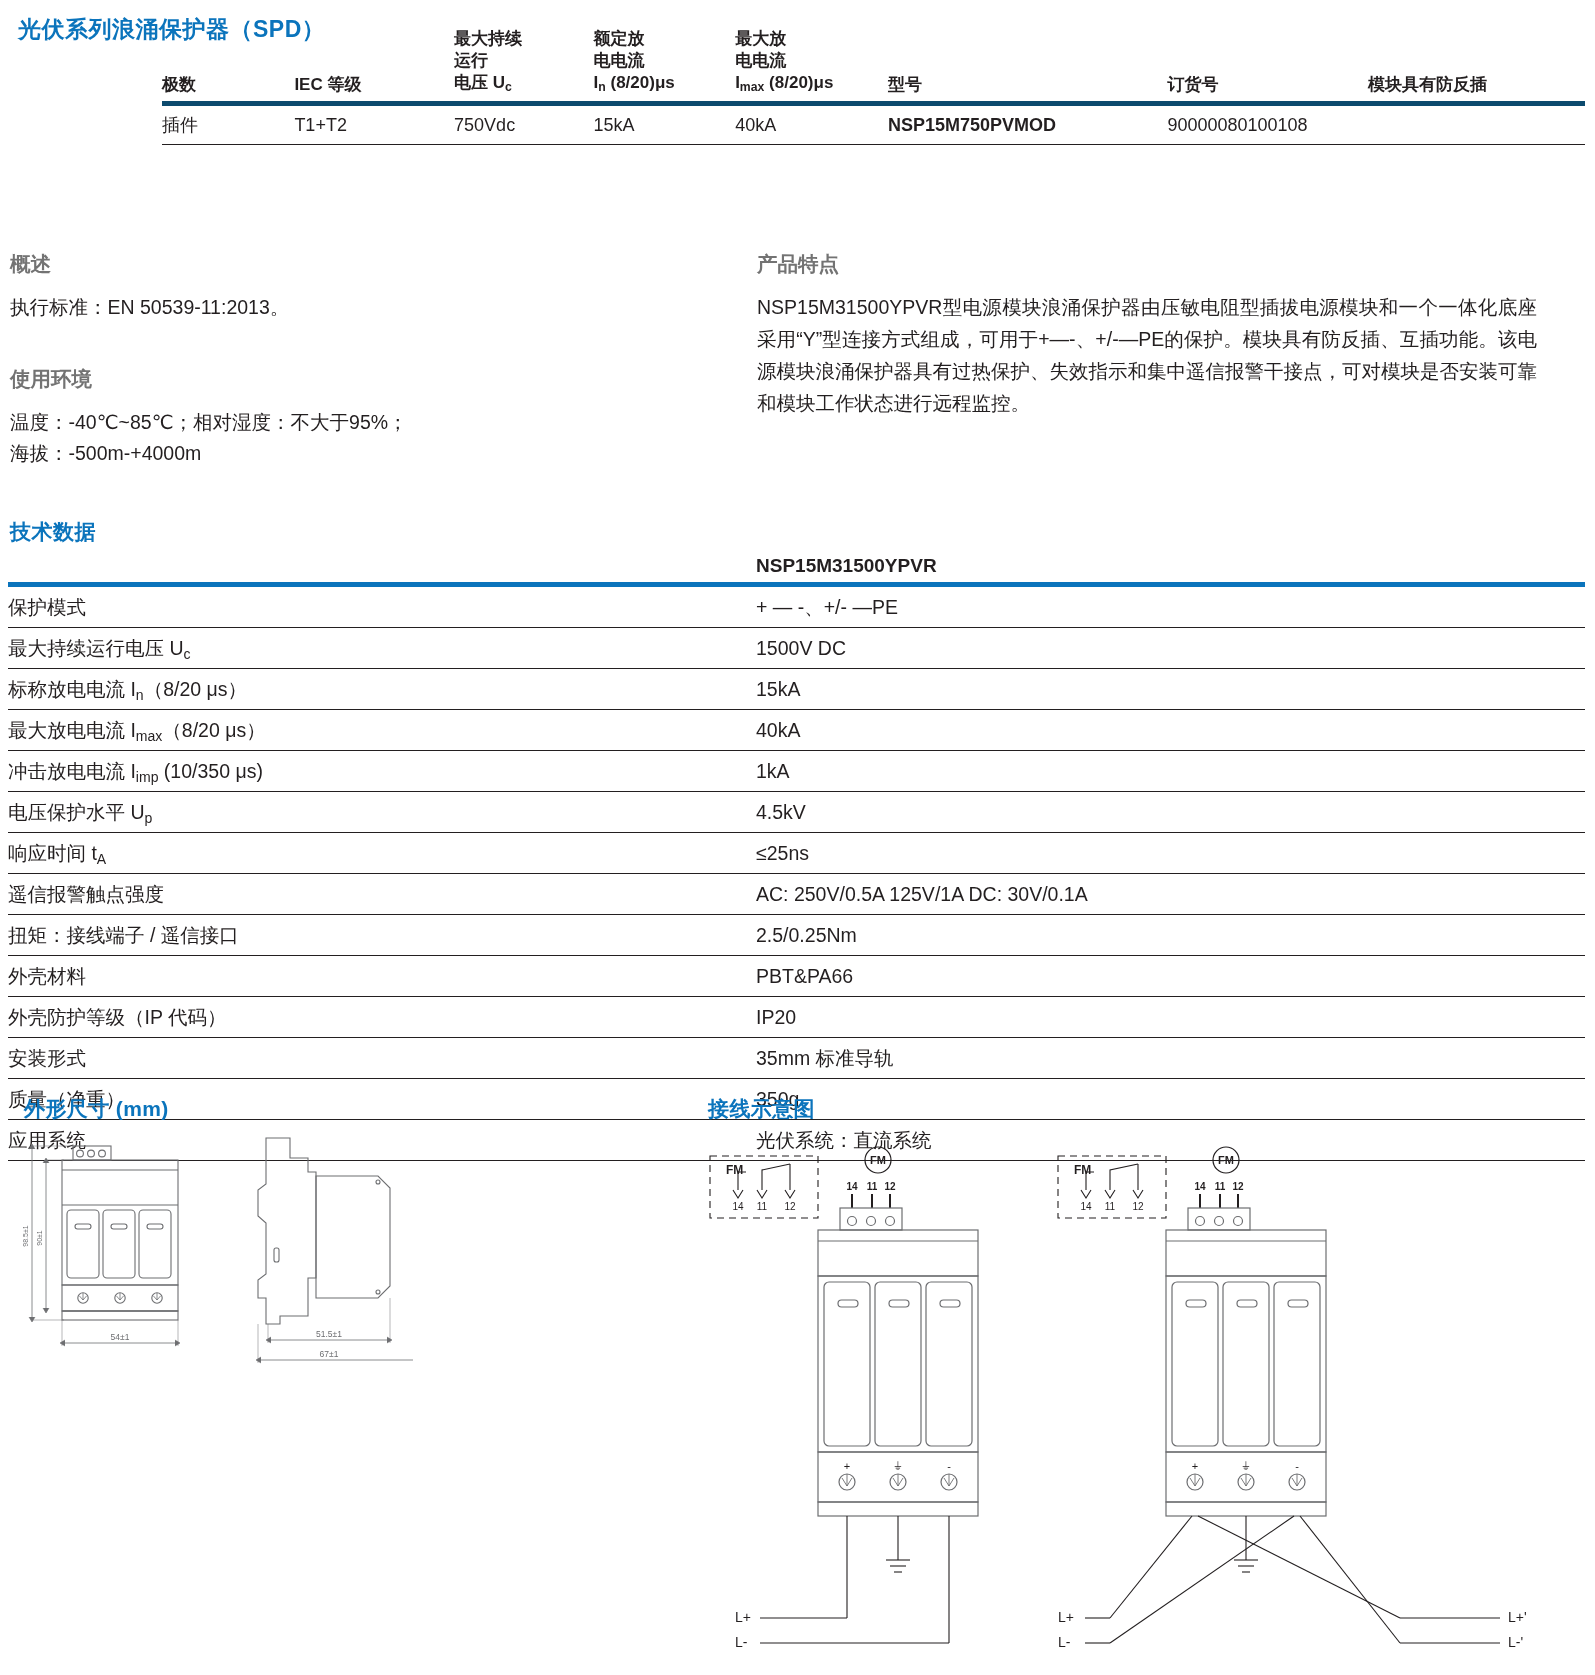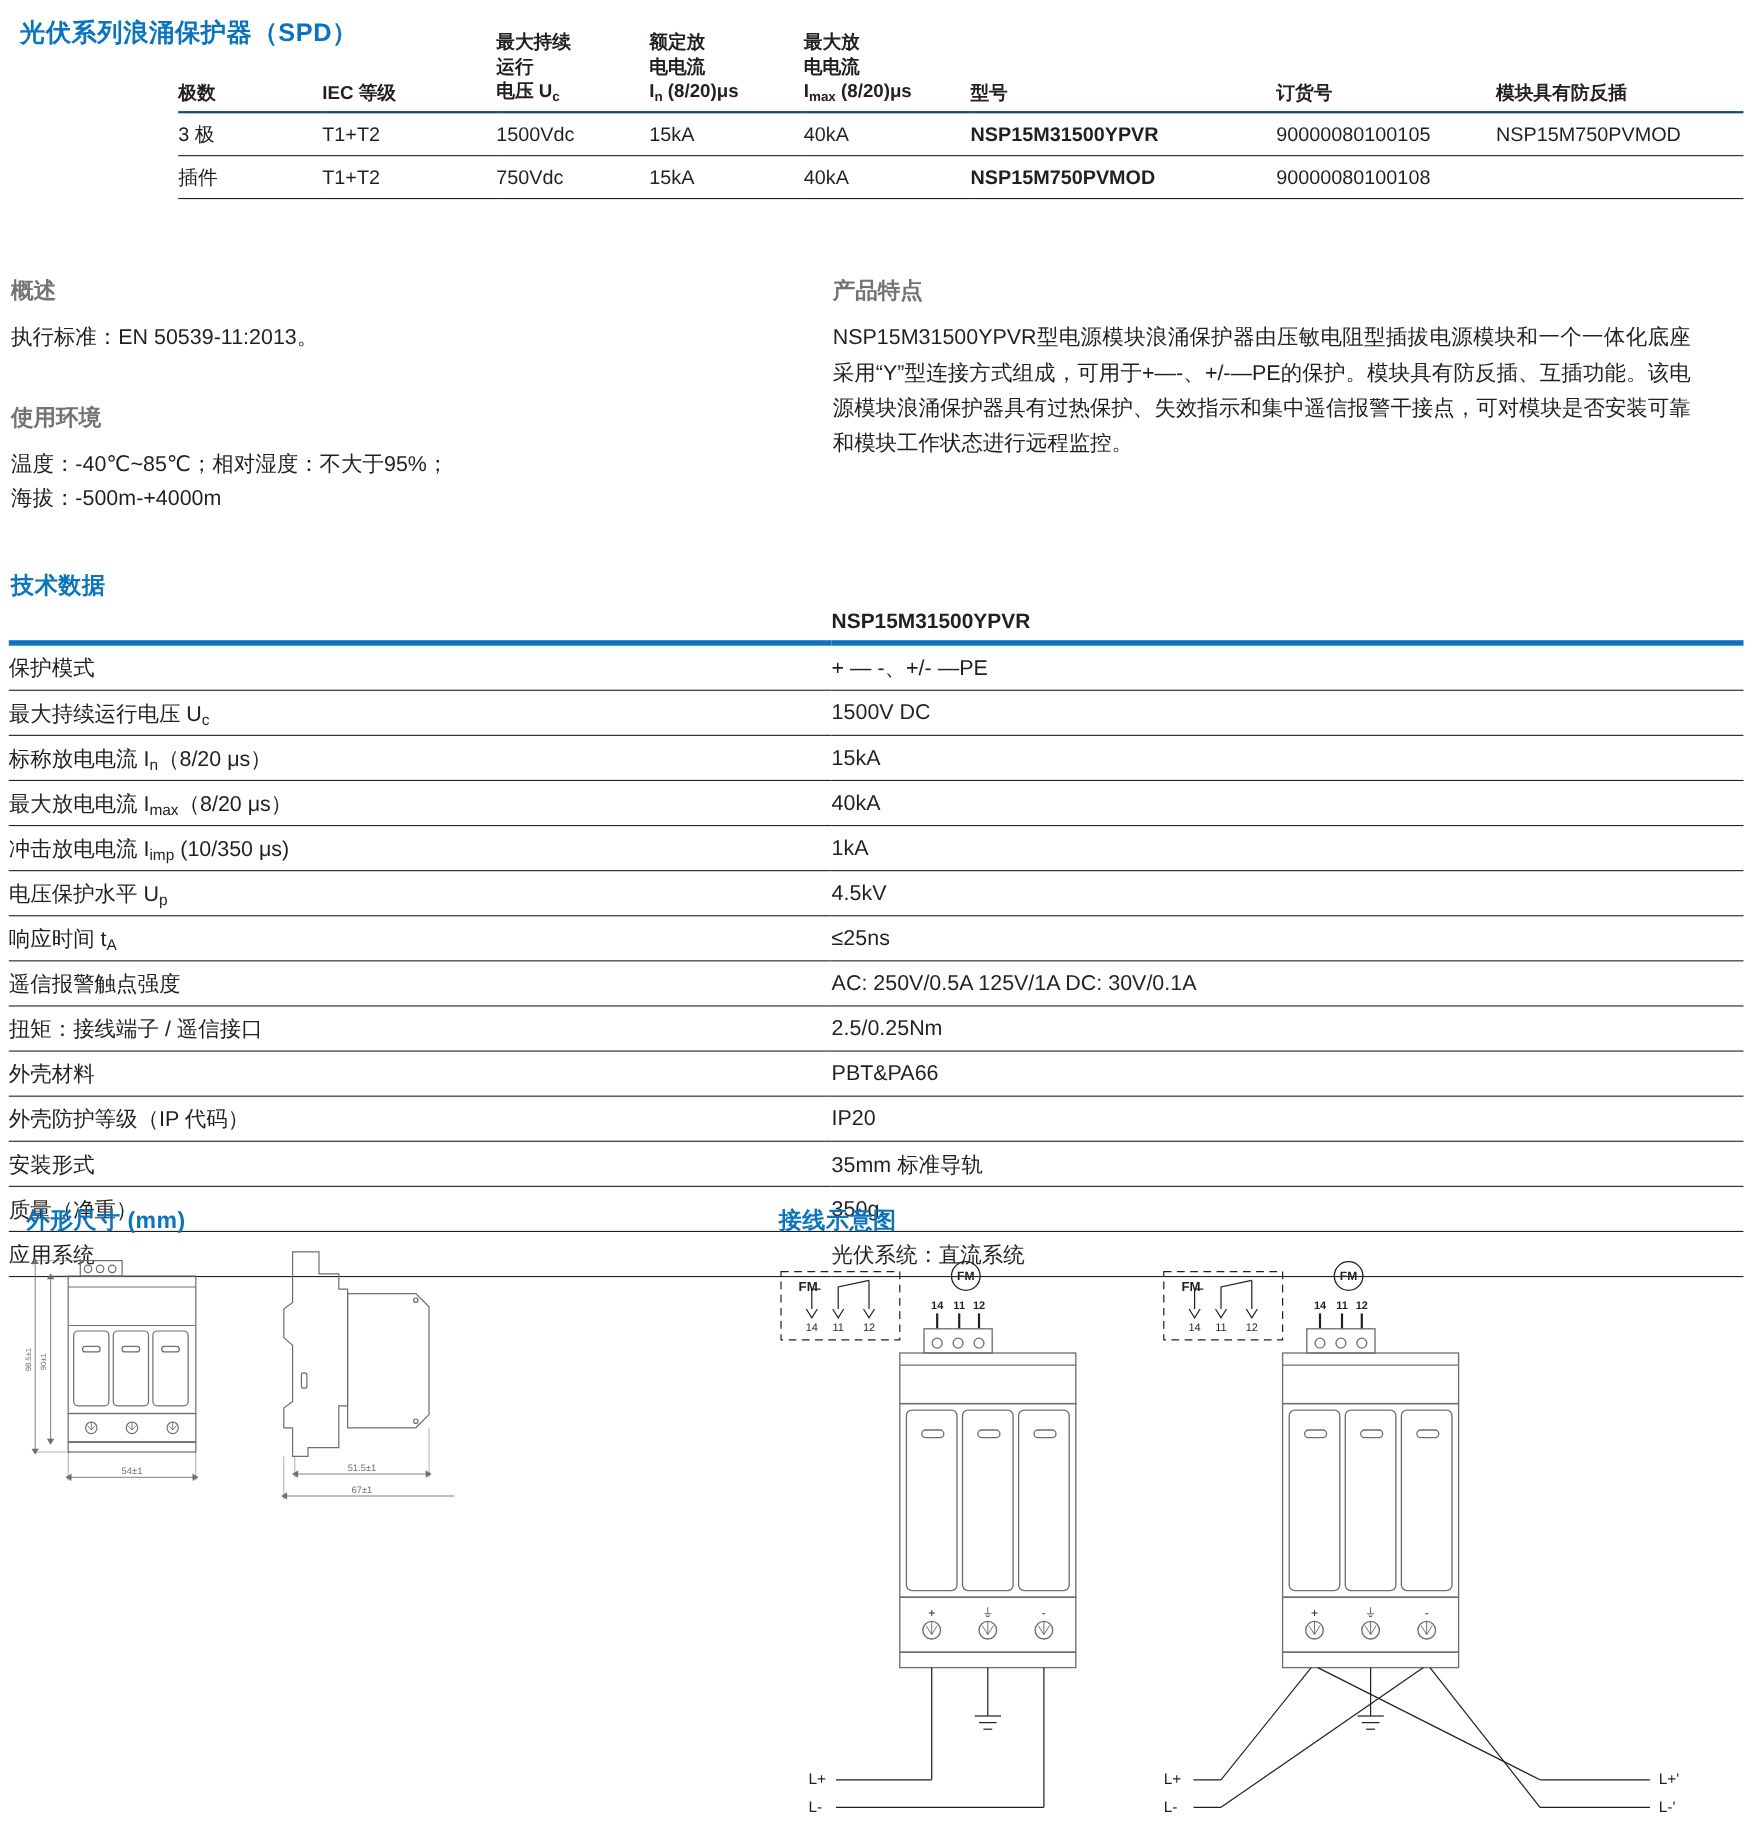--- a/index.html
+++ b/index.html
@@ -51,21 +51,21 @@
     font-weight: bold;
     text-align: left;
     vertical-align: bottom;
     padding: 0 6px 5px 0;
     font-size: 17px;
     line-height: 1.28;
     color: #231f20;
     white-space: pre-line;
   }
   table.order-table thead tr th {
-    border-bottom: 2px solid #0c4a6e;
+    border-bottom: 5px solid #0c4a6e;
     height: 88px;
   }
   table.order-table td {
     padding: 7px 6px 7px 0;
     font-size: 18px;
     border-bottom: 1.3px solid #231f20;
     white-space: nowrap;
     color: #231f20;
   }
   table.order-table td.b { font-weight: bold; }
@@ -217,30 +217,20 @@
           <th class="c-iec">IEC 等级</th>
           <th class="c-uc">最大持续<br>运行<br>电压 U<span class="sub">c</span></th>
           <th class="c-in">额定放<br>电电流<br>I<span class="sub">n</span> (8/20)μs</th>
           <th class="c-imax">最大放<br>电电流<br>I<span class="sub">max</span> (8/20)μs</th>
           <th class="c-model">型号</th>
           <th class="c-order">订货号</th>
           <th class="c-spare">模块具有防反插</th>
         </tr>
       </thead>
       <tbody>
-        <tr>
-          <td>3 极</td>
-          <td>T1+T2</td>
-          <td>1500Vdc</td>
-          <td>15kA</td>
-          <td>40kA</td>
-          <td class="b">NSP15M31500YPVR</td>
-          <td>90000080100105</td>
-          <td>NSP15M750PVMOD</td>
-        </tr>
         <tr>
           <td>插件</td>
           <td>T1+T2</td>
           <td>750Vdc</td>
           <td>15kA</td>
           <td>40kA</td>
           <td class="b">NSP15M750PVMOD</td>
           <td>90000080100108</td>
           <td></td>
         </tr>

